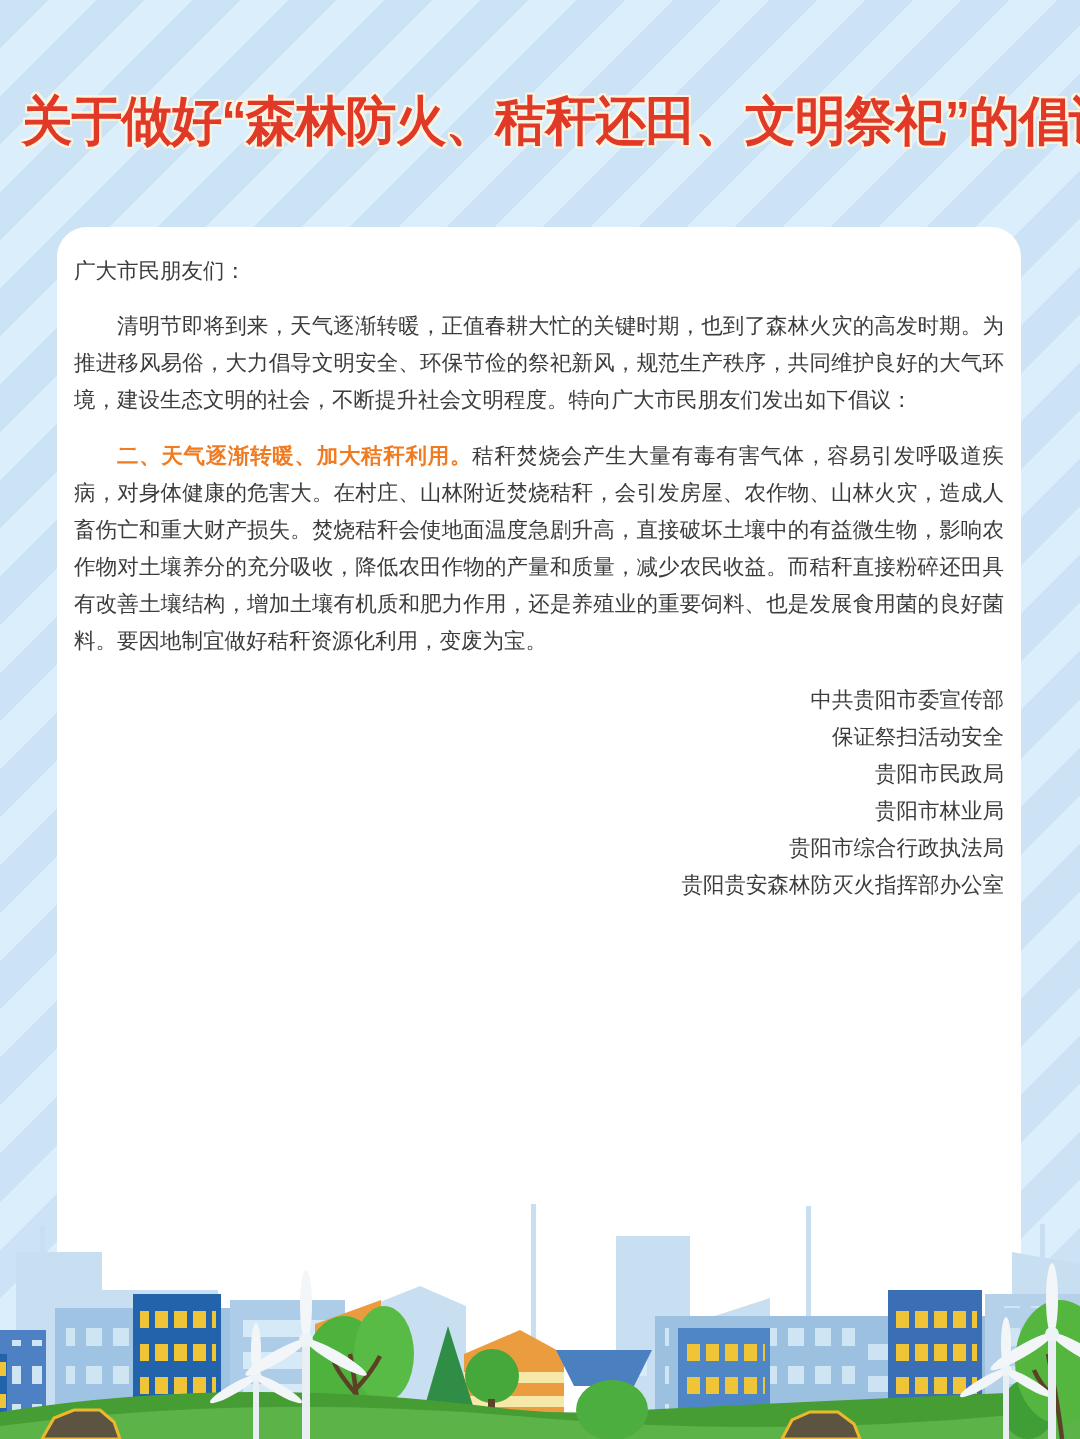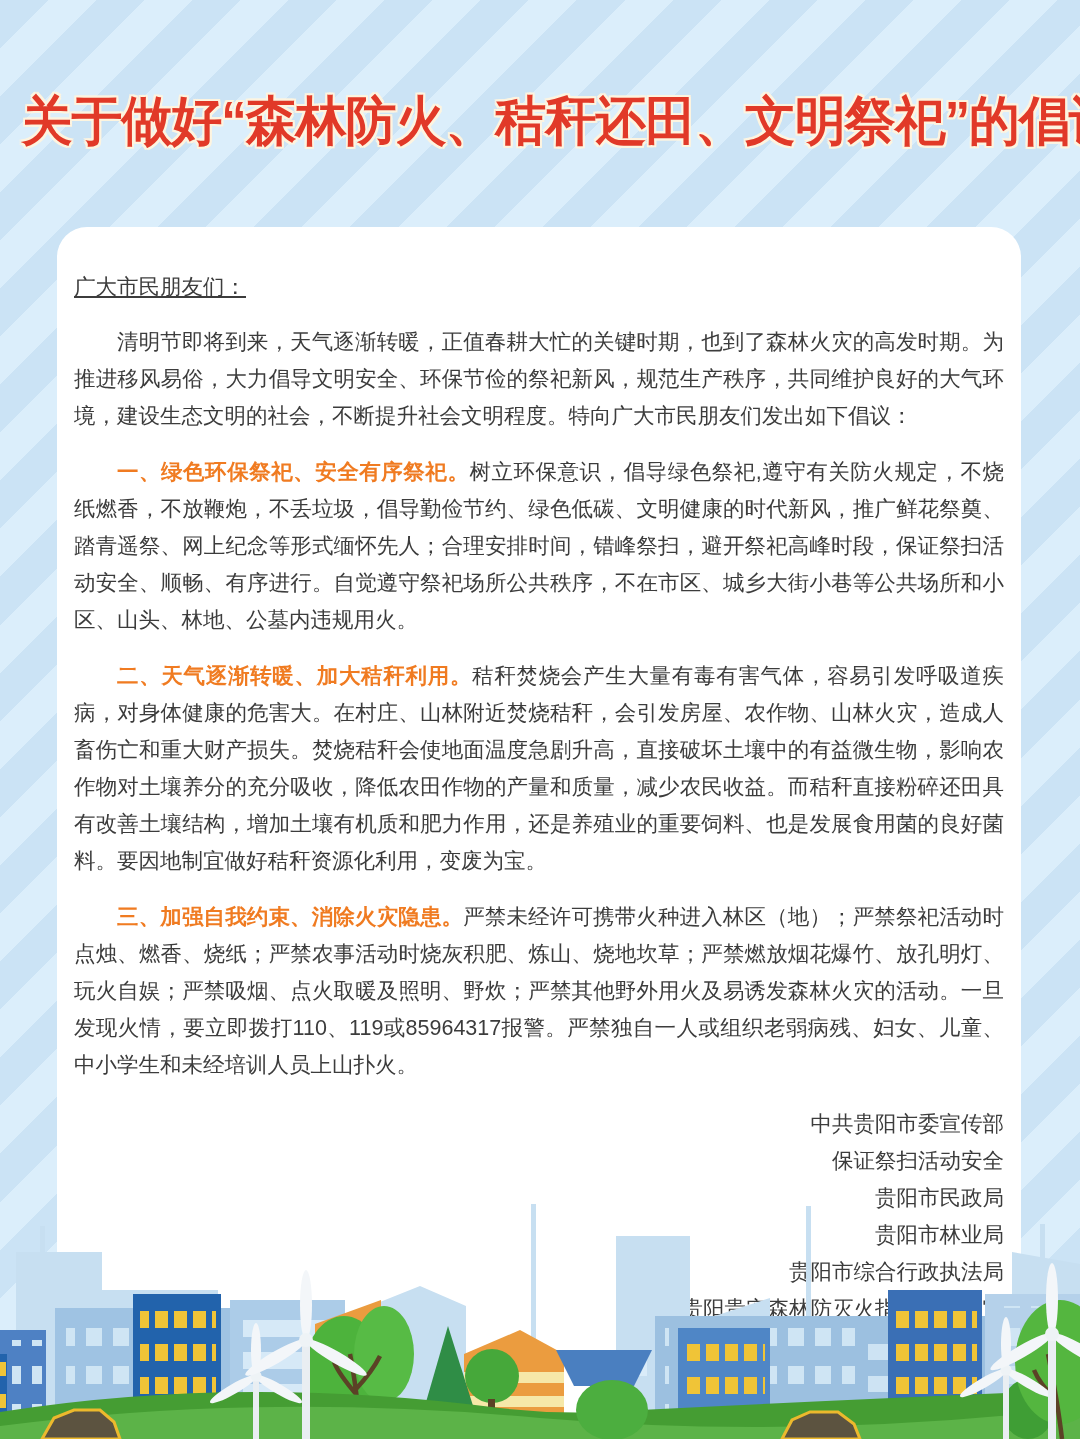--- a/index.html
+++ b/index.html
@@ -7,42 +7,40 @@
   .poster{position:relative;width:1080px;height:1439px;overflow:hidden;
     background:repeating-linear-gradient(135deg,#cbe3f5 0 34px,#dbeefb 34px 68px);}
   .title{position:absolute;top:86px;left:0;width:1080px;margin:0;z-index:1;
     text-align:center;font-size:53px;font-weight:bold;color:#e13928;
     letter-spacing:-1px;white-space:nowrap;transform:scaleX(.96);
     text-shadow:2px 0 0 #fdf4e0,-2px 0 0 #fdf4e0,0 2px 0 #fdf4e0,0 -2px 0 #fdf4e0,
       2px 2px 0 #fdf4e0,-2px -2px 0 #fdf4e0,2px -2px 0 #fdf4e0,-2px 2px 0 #fdf4e0;}
   .card{position:absolute;left:57px;top:227px;width:964px;height:1212px;z-index:2;
     background:#ffffff;border-radius:30px;box-sizing:border-box;padding:26px 17px 0 17px;
     color:#3c3c3c;font-size:21.5px;line-height:37px;text-align:justify;}
-  .salutation{margin:16px 0 18px 0;text-decoration:underline;}
+  .salutation{margin:0 0 18px 0;}
   .para{margin:16px 0 19px 0;text-indent:2em;}
   .sec-head{color:#f07b21;font-weight:bold;}
   .sigs{margin-top:22px;text-align:right;line-height:37px;}
   .city{position:absolute;left:0;bottom:0;width:1080px;height:235px;z-index:3;display:block;}
 </style>
 </head>
 <body>
 
 <div class="poster">
 
   <h1 class="title">关于做好“森林防火、秸秆还田、文明祭祀”的倡议书</h1>
 
   <div class="card">
     <p class="salutation">广大市民朋友们：</p>
     <p class="para">清明节即将到来，天气逐渐转暖，正值春耕大忙的关键时期，也到了森林火灾的高发时期。为推进移风易俗，大力倡导文明安全、环保节俭的祭祀新风，规范生产秩序，共同维护良好的大气环境，建设生态文明的社会，不断提升社会文明程度。特向广大市民朋友们发出如下倡议：</p>
 
-    <p class="para"><span class="sec-head">一、绿色环保祭祀、安全有序祭祀。</span><span>树立环保意识，倡导绿色祭祀,遵守有关防火规定，不烧纸燃香，不放鞭炮，不丢垃圾，倡导勤俭节约、绿色低碳、文明健康的时代新风，推广鲜花祭奠、踏青遥祭、网上纪念等形式缅怀先人；合理安排时间，错峰祭扫，避开祭祀高峰时段，保证祭扫活动安全、顺畅、有序进行。自觉遵守祭祀场所公共秩序，不在市区、城乡大街小巷等公共场所和小区、山头、林地、公墓内违规用火。</span></p>
 
     <p class="para"><span class="sec-head">二、天气逐渐转暖、加大秸秆利用。</span><span>秸秆焚烧会产生大量有毒有害气体，容易引发呼吸道疾病，对身体健康的危害大。在村庄、山林附近焚烧秸秆，会引发房屋、农作物、山林火灾，造成人畜伤亡和重大财产损失。焚烧秸秆会使地面温度急剧升高，直接破坏土壤中的有益微生物，影响农作物对土壤养分的充分吸收，降低农田作物的产量和质量，减少农民收益。而秸秆直接粉碎还田具有改善土壤结构，增加土壤有机质和肥力作用，还是养殖业的重要饲料、也是发展食用菌的良好菌料。要因地制宜做好秸秆资源化利用，变废为宝。</span></p>
 
-    <p class="para"><span class="sec-head">三、加强自我约束、消除火灾隐患。</span><span>严禁未经许可携带火种进入林区（地）；严禁祭祀活动时点烛、燃香、烧纸；严禁农事活动时烧灰积肥、炼山、烧地坎草；严禁燃放烟花爆竹、放孔明灯、玩火自娱；严禁吸烟、点火取暖及照明、野炊；严禁其他野外用火及易诱发森林火灾的活动。一旦发现火情，要立即拨打110、119或85964317报警。严禁独自一人或组织老弱病残、妇女、儿童、中小学生和未经培训人员上山扑火。</span></p>
 
 
     <div class="sigs">
       <div>中共贵阳市委宣传部</div>
       <div>保证祭扫活动安全</div>
       <div>贵阳市民政局</div>
       <div>贵阳市林业局</div>
       <div>贵阳市综合行政执法局</div>
       <div>贵阳贵安森林防灭火指挥部办公室</div>
 

